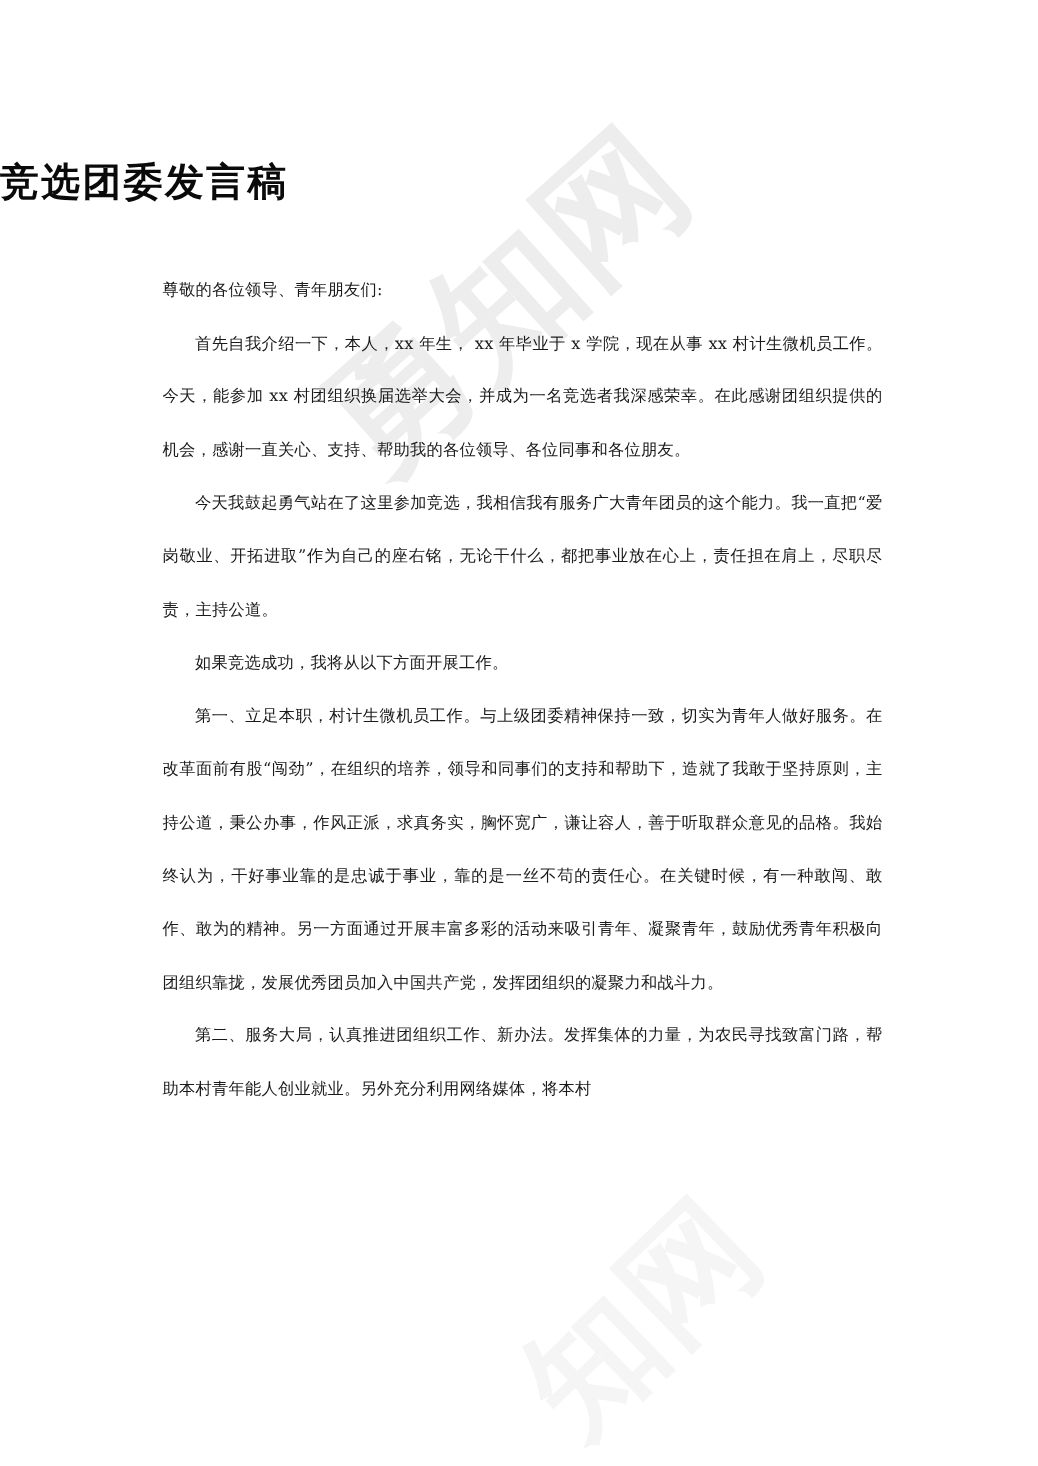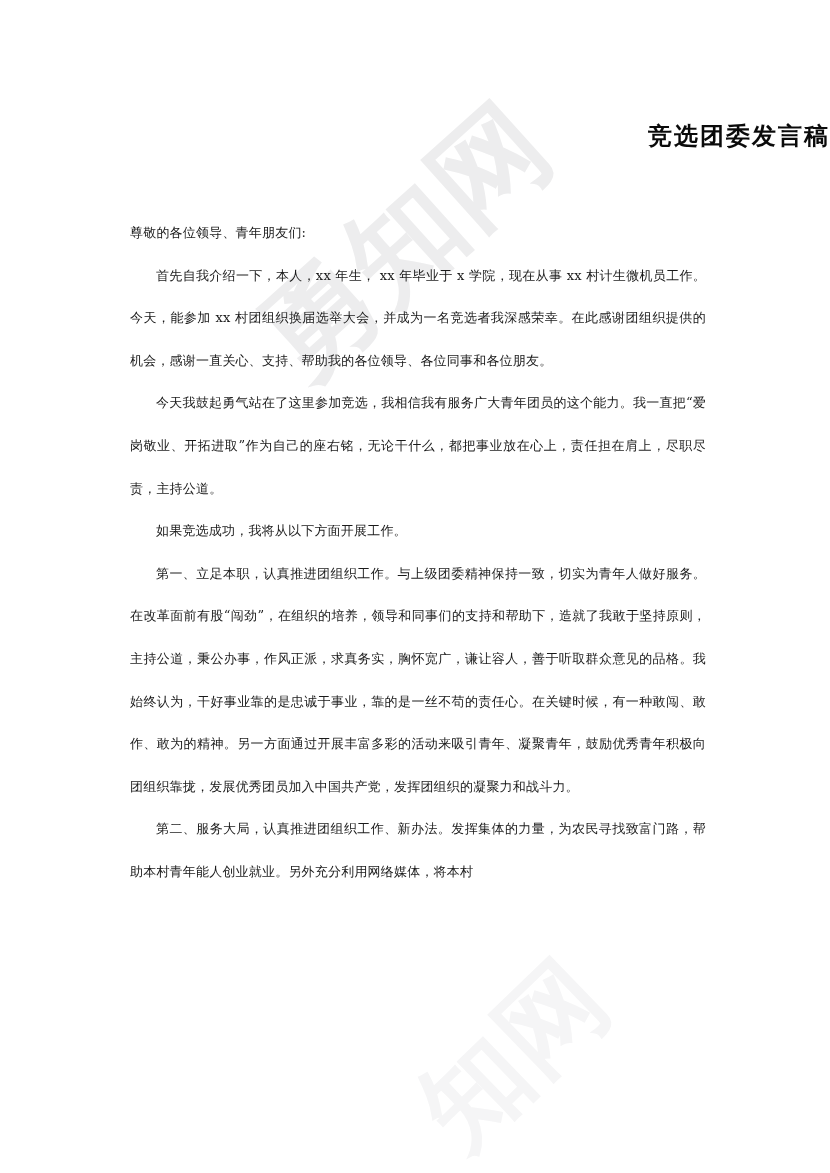--- a/index.html
+++ b/index.html
@@ -60,24 +60,24 @@
   #content {
     position: relative;
     z-index: 1;
   }
 
   #doc-title {
     position: absolute;
     left: 0;
     top: 104px;
     width: 830px;
-    text-align: right;
+    text-align: left;
     font-family: "DejaVu Sans", "Liberation Sans", sans-serif;
     font-weight: 700;
-    font-size: 24px;
+    font-size: 31px;
     letter-spacing: 2px;
     color: #0a0a0a;
   }
 
   #body-text {
     position: absolute;
     left: 130px;
     top: 212px;
     width: 576px;
   }
@@ -108,18 +108,18 @@
 
   <div id="content">
 
     <h1 id="doc-title">竞选团委发言稿</h1>
 
     <div id="body-text">
       <p class="para noindent">尊敬的各位领导、青年朋友们:</p>
       <p class="para">首先自我介绍一下，本人，xx 年生， xx 年毕业于 x 学院，现在从事 xx 村计生微机员工作。今天，能参加 xx 村团组织换届选举大会，并成为一名竞选者我深感荣幸。在此感谢团组织提供的机会，感谢一直关心、支持、帮助我的各位领导、各位同事和各位朋友。</p>
       <p class="para">今天我鼓起勇气站在了这里参加竞选，我相信我有服务广大青年团员的这个能力。我一直把“爱岗敬业、开拓进取”作为自己的座右铭，无论干什么，都把事业放在心上，责任担在肩上，尽职尽责，主持公道。</p>
       <p class="para">如果竞选成功，我将从以下方面开展工作。</p>
-      <p class="para">第一、立足本职，认真推进团组织工作。与上级团委精神保持一致，切实为青年人做好服务。在改革面前有股“闯劲”，在组织的培养，领导和同事们的支持和帮助下，造就了我敢于坚持原则，主持公道，秉公办事，作风正派，求真务实，胸怀宽广，谦让容人，善于听取群众意见的品格。我始终认为，干好事业靠的是忠诚于事业，靠的是一丝不苟的责任心。在关键时候，有一种敢闯、敢作、敢为的精神。另一方面通过开展丰富多彩的活动来吸引青年、凝聚青年，鼓励优秀青年积极向团组织靠拢，发展优秀团员加入中国共产党，发挥团组织的凝聚力和战斗力。</p>
+      <p class="para">第一、立足本职，村计生微机员工作。与上级团委精神保持一致，切实为青年人做好服务。在改革面前有股“闯劲”，在组织的培养，领导和同事们的支持和帮助下，造就了我敢于坚持原则，主持公道，秉公办事，作风正派，求真务实，胸怀宽广，谦让容人，善于听取群众意见的品格。我始终认为，干好事业靠的是忠诚于事业，靠的是一丝不苟的责任心。在关键时候，有一种敢闯、敢作、敢为的精神。另一方面通过开展丰富多彩的活动来吸引青年、凝聚青年，鼓励优秀青年积极向团组织靠拢，发展优秀团员加入中国共产党，发挥团组织的凝聚力和战斗力。</p>
       <p class="para">第二、服务大局，认真推进团组织工作、新办法。发挥集体的力量，为农民寻找致富门路，帮助本村青年能人创业就业。另外充分利用网络媒体，将本村</p>
     </div>
 
   </div>
 </div>
 
 </body></html>

